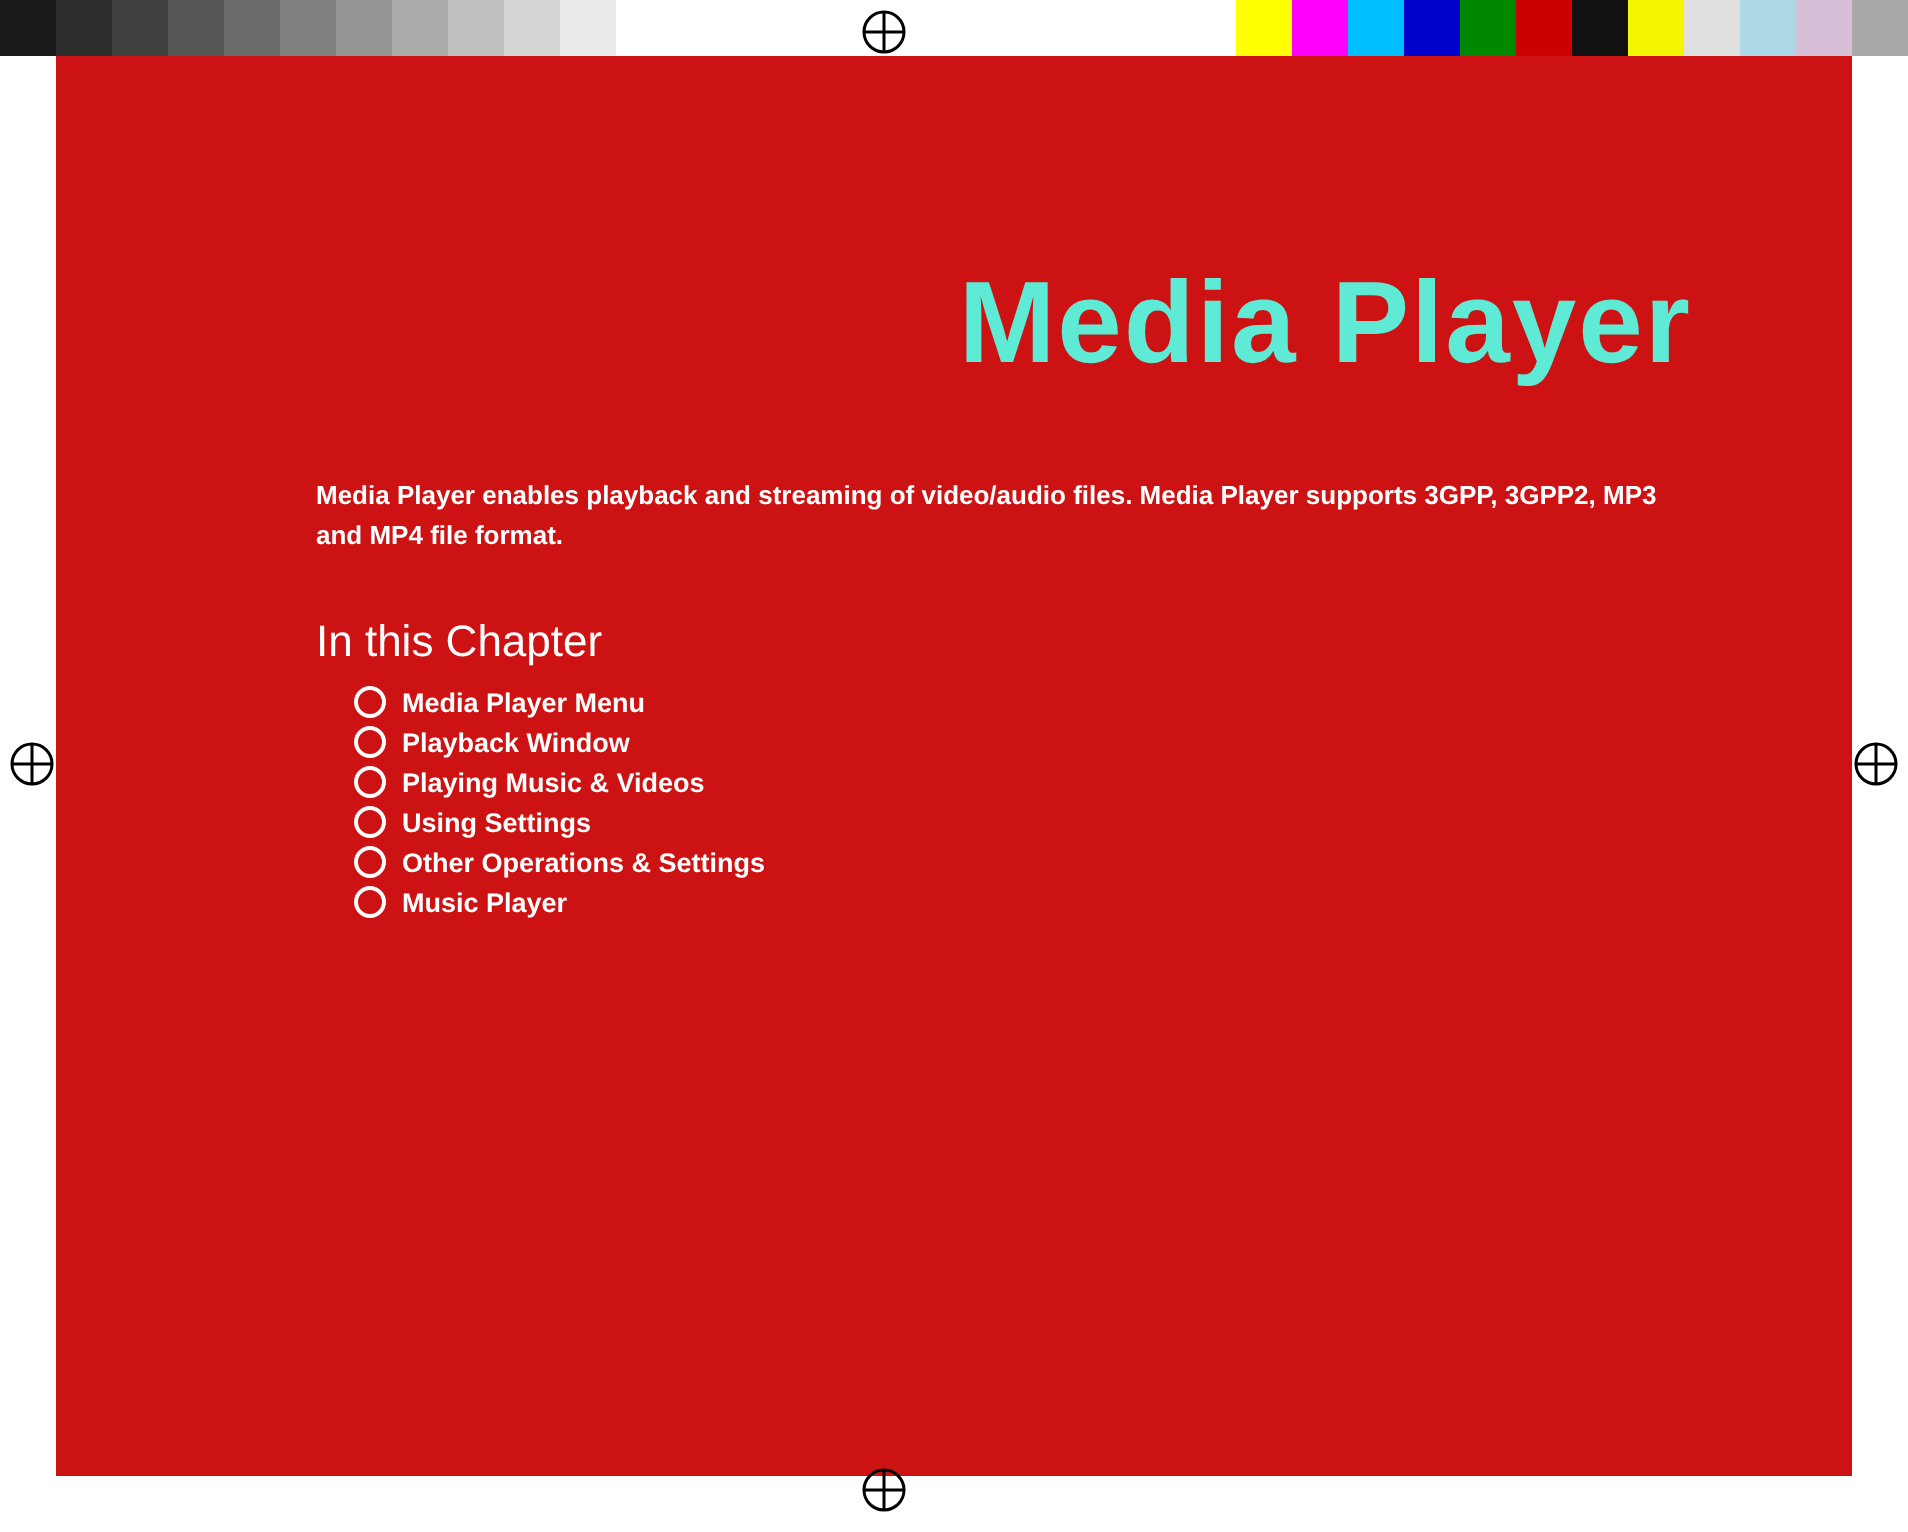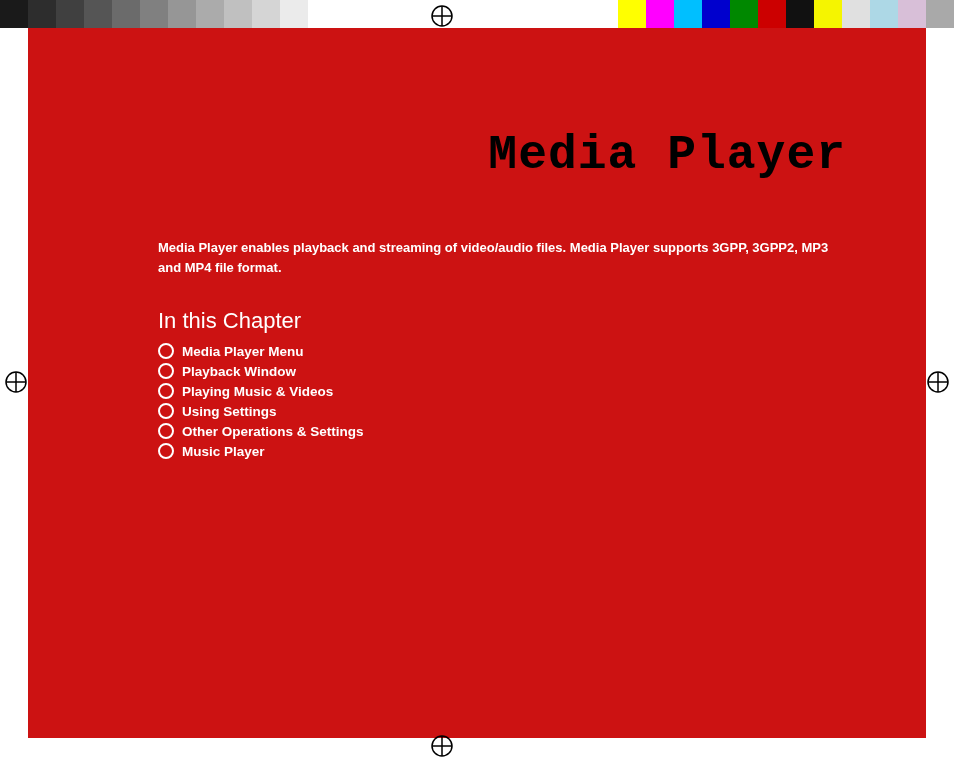--- a/index.html
+++ b/index.html
@@ -40,24 +40,24 @@
       right: 28px;
       bottom: 28px;
       background: #cc1212;
     }
 
     
     .page-title {
       position: absolute;
       top: 100px;
       right: 80px;
-      color: #000000;
-      font-size: 48px;
+      color: #5eead4;
+      font-size: 58px;
       font-weight: 900;
-      font-family: Liberation Mono, monospace;
+      font-family: Liberation Sans, sans-serif;
       letter-spacing: 1px;
     }
 
     
     .description {
       position: absolute;
       top: 210px;
       left: 130px;
       right: 80px;
       color: #ffffff;
@@ -87,20 +87,21 @@
     }
 
     .chapter-list li {
       display: flex;
       align-items: center;
       margin-bottom: 4px;
       color: #ffffff;
       font-size: 13.5px;
       font-weight: 700;
       font-family: Arial, Helvetica, sans-serif;
+      margin-left: 19px;
     }
 
     .chapter-list li .bullet {
       width: 16px;
       height: 16px;
       border: 2px solid #ffffff;
       border-radius: 50%;
       margin-right: 8px;
       flex-shrink: 0;
       background: transparent;

